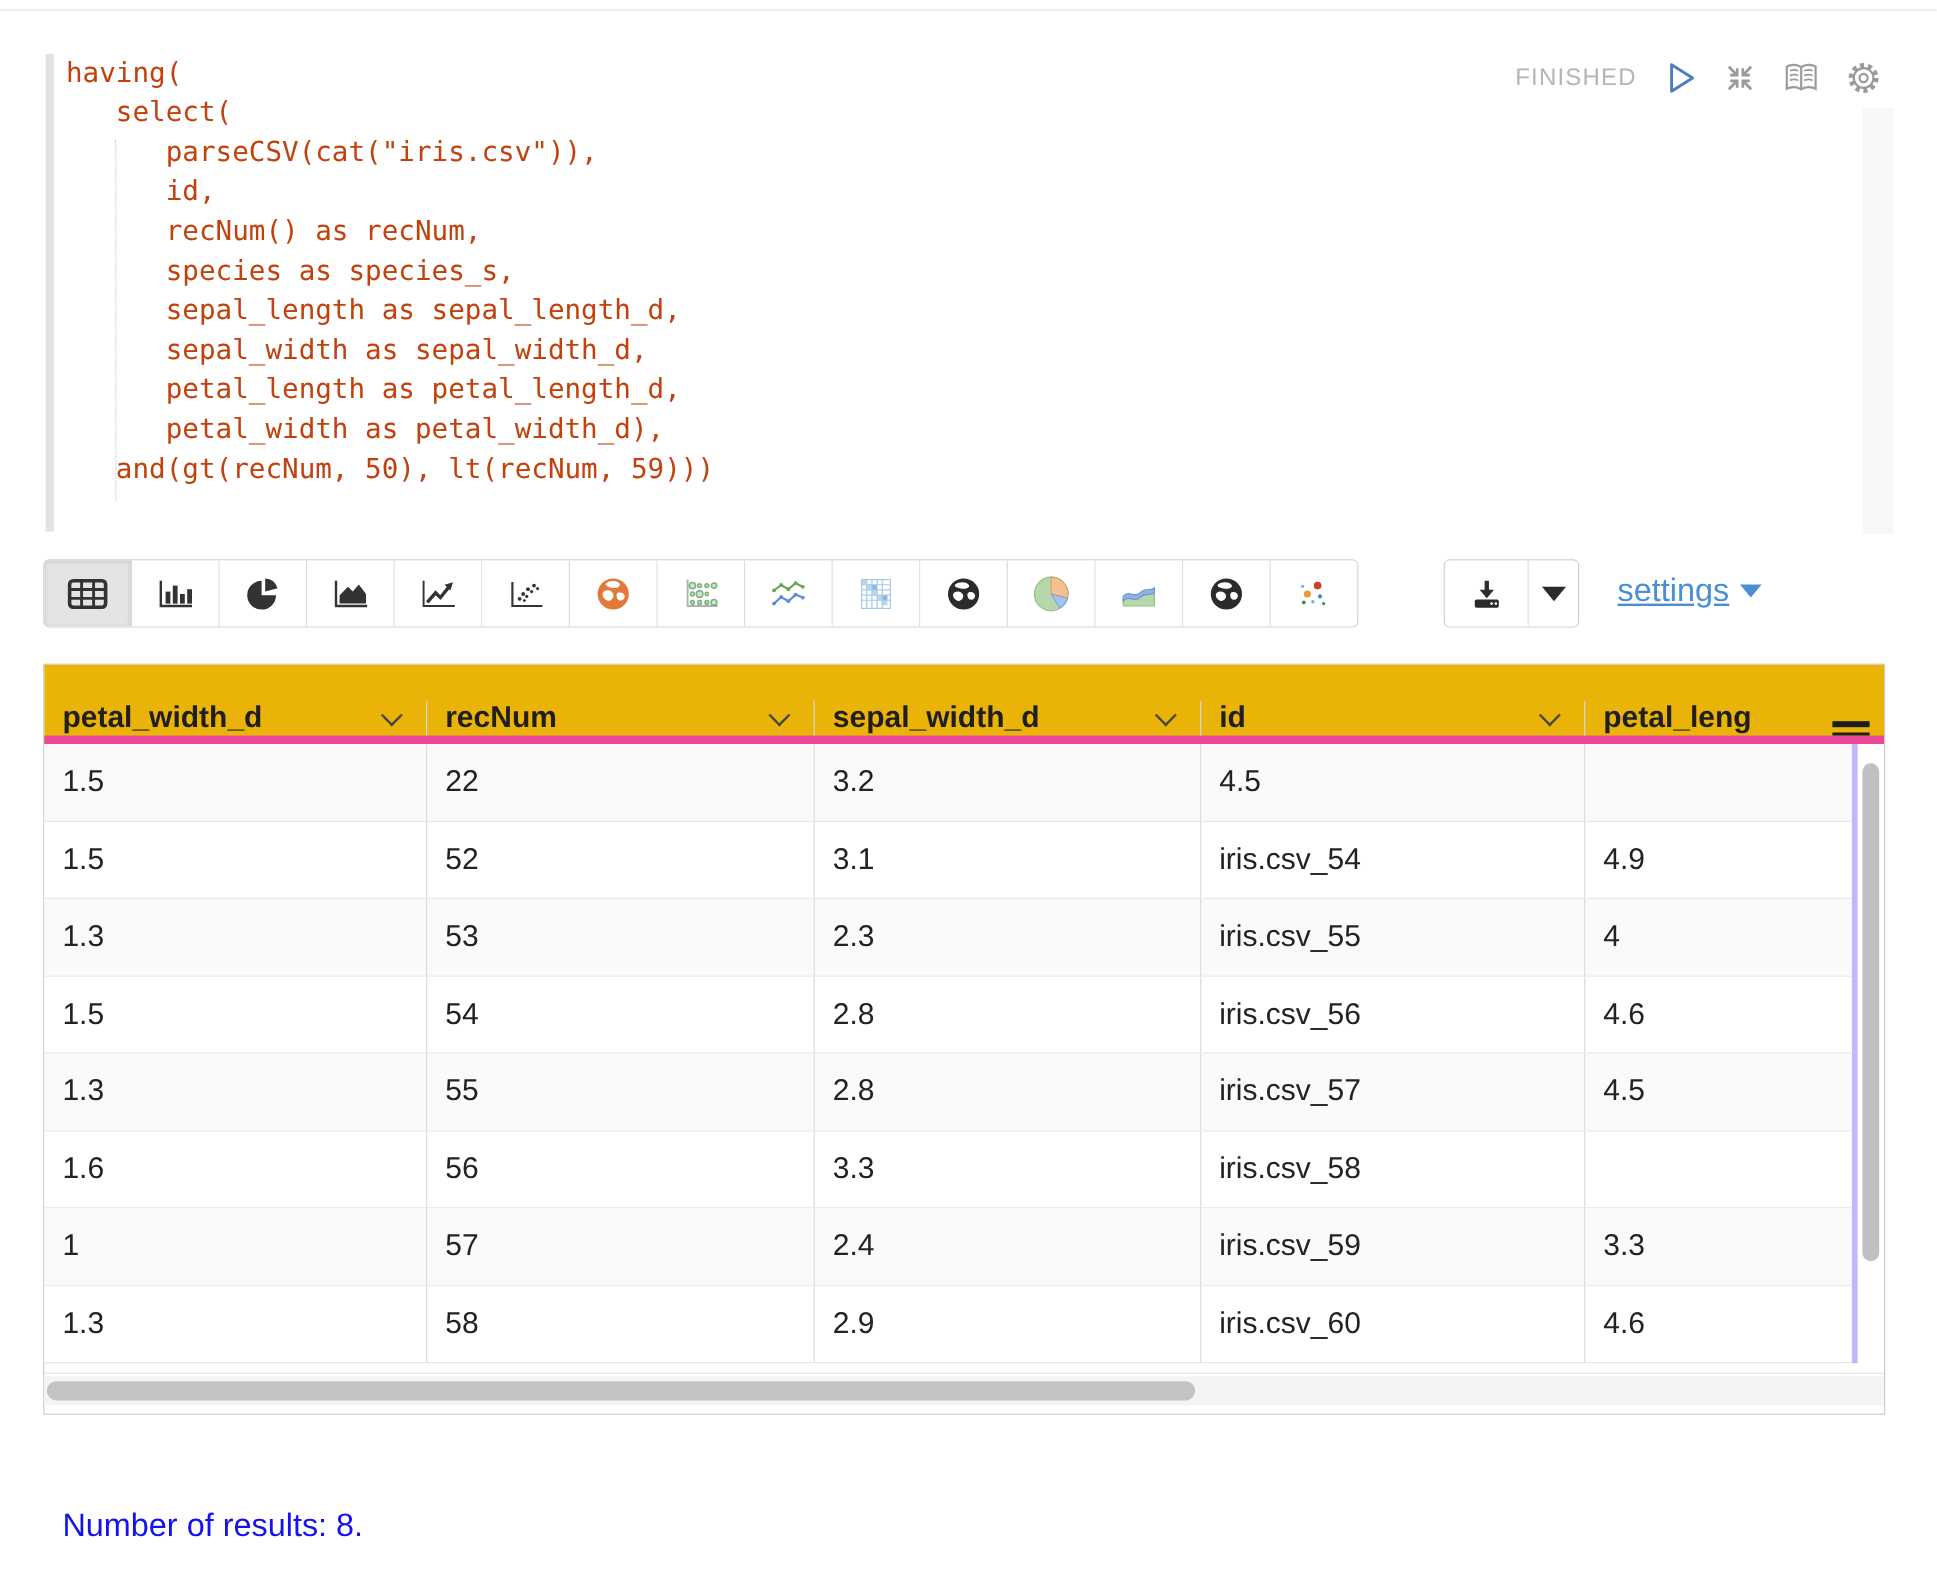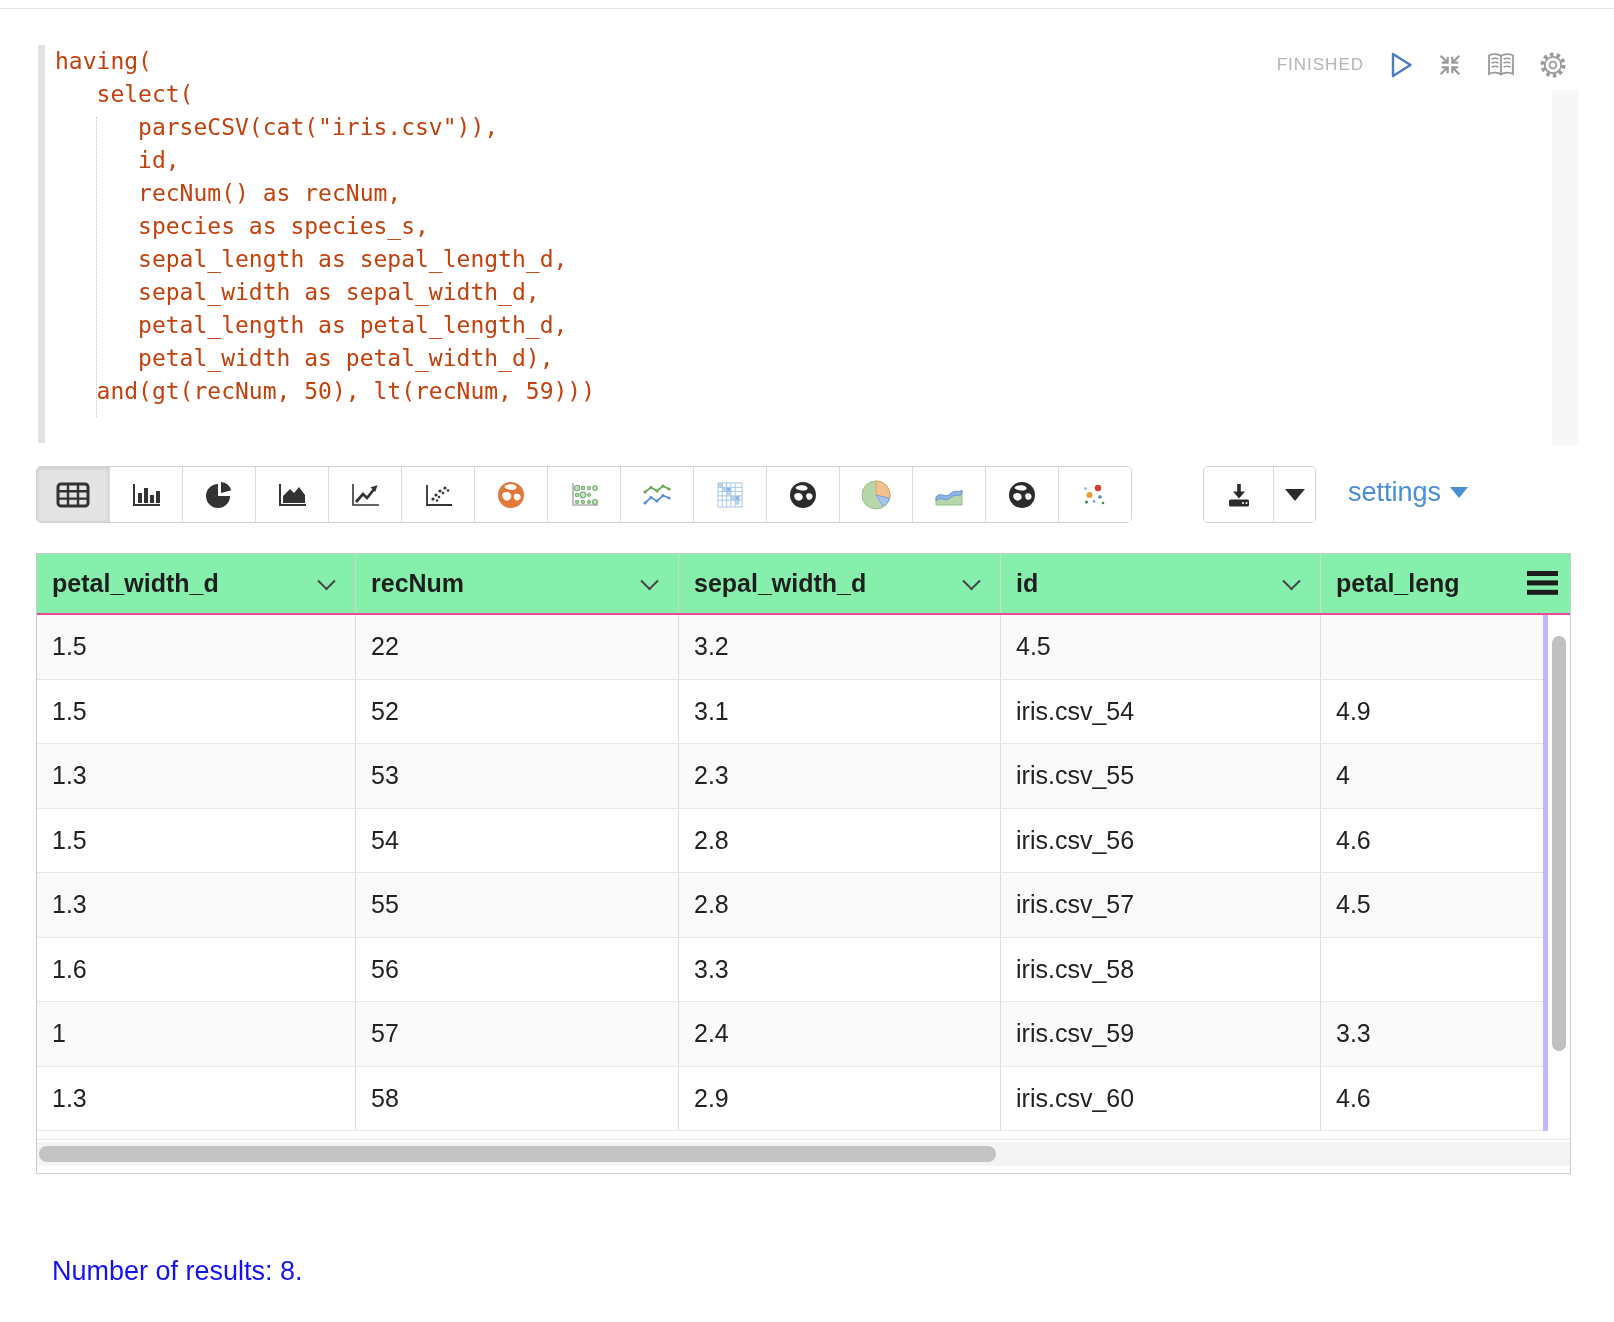--- a/index.html
+++ b/index.html
@@ -11,21 +11,21 @@
   
   .editor{position:absolute;left:38px;top:45px;width:1540px;height:402px;}
   .gutter{position:absolute;left:0;top:0;width:7px;height:398px;background:#e2e2e2;}
   .code{position:absolute;left:17px;top:0;margin:0;white-space:pre;
         font-family:"DejaVu Sans Mono",monospace;font-size:23px;line-height:33px;color:#c2410c;}
   .indent-guide{position:absolute;left:58px;top:72px;height:300px;border-left:1px dotted #c9c9c9;}
   .editor-vscroll{position:absolute;right:0;top:45px;width:26px;height:355px;background:#f7f7f7;}
 
   
   .status-bar{position:absolute;top:50px;right:46px;display:flex;align-items:center;gap:21px;}
-  .status-text{color:#b5b5b5;font-size:17px;letter-spacing:1px;}
+  .status-text{color:#b5b5b5;font-size:20px;letter-spacing:1px;}
   .ctl{display:flex;align-items:center;justify-content:center;cursor:pointer;}
 
   
   .chart-group{position:absolute;left:36px;top:466px;display:flex;border:1px solid #d2d2d2;
                border-radius:5px;overflow:hidden;background:#fff;}
   .cbtn{width:72px;height:55px;display:flex;align-items:center;justify-content:center;
         border-right:1px solid #dcdcdc;background:#fff;}
   .cbtn:last-child{border-right:none;}
   .cbtn.selected{background:#e4e4e4;box-shadow:inset 0 1px 4px rgba(0,0,0,.14);}
   .download-group{position:absolute;left:1203px;top:466px;display:flex;border:1px solid #cfcfcf;
@@ -35,21 +35,21 @@
   .dbtn.caret-btn{width:41px;border-right:none;}
   .caret-down{width:0;height:0;border-left:10px solid transparent;border-right:10px solid transparent;
         border-top:12px solid #2b2b2b;}
   .settings{position:absolute;left:1348px;top:477px;display:flex;align-items:center;gap:9px;
         font-size:27px;cursor:pointer;}
   .settings .caret{width:0;height:0;border-left:9px solid transparent;border-right:9px solid transparent;
         border-top:11px solid;}
 
   
   .table-outer{position:absolute;left:36px;top:553px;width:1533px;border:1px solid #ccc;background:#fff;}
-  .thead{position:relative;display:flex;height:59px;background:#86efac;border-bottom:2px solid #ec4899;}
+  .thead{position:relative;display:flex;height:59px;background:#eab308;border-bottom:7px solid #ec4899;align-items:flex-end;}
   .hcell{position:relative;display:flex;align-items:center;padding-left:15px;box-sizing:border-box;
          border-right:1px solid #d4d4d4;overflow:hidden;}
   .hcell:nth-child(1){width:319px;}
   .hcell:nth-child(2){width:323px;}
   .hcell:nth-child(3){width:322px;}
   .hcell:nth-child(4){width:320px;}
   .hcell:nth-child(5){flex:1;border-right:none;}
   .hlabel{font-weight:bold;font-size:25px;color:#1f1f1f;white-space:nowrap;}
   .chev{position:absolute;right:22px;top:50%;width:11px;height:11px;
         border-right:2.5px solid #454545;border-bottom:2.5px solid #454545;
@@ -302,21 +302,21 @@
           <circle cx="19" cy="22" r="1.1" fill="#fff"></circle>
           <circle cx="22.5" cy="22" r="1.1" fill="#fff"></circle>
         </svg>
     </span>
   </div>
   <div class="dbtn caret-btn">
     <span class="caret-down"></span>
   </div>
 </div>
 
-<div class="settings" style="color:#4a8ed4;">
+<div class="settings" style="color:#4a8ed4;text-decoration:underline;">
   <span>settings</span>
   <span class="caret" style="color:#4a8ed4;"></span>
 </div>
 
 <div class="table-outer">
   <div class="thead">
       <div class="hcell">
         <span class="hlabel">petal_width_d</span>
         <span class="chev"></span>
       </div>

